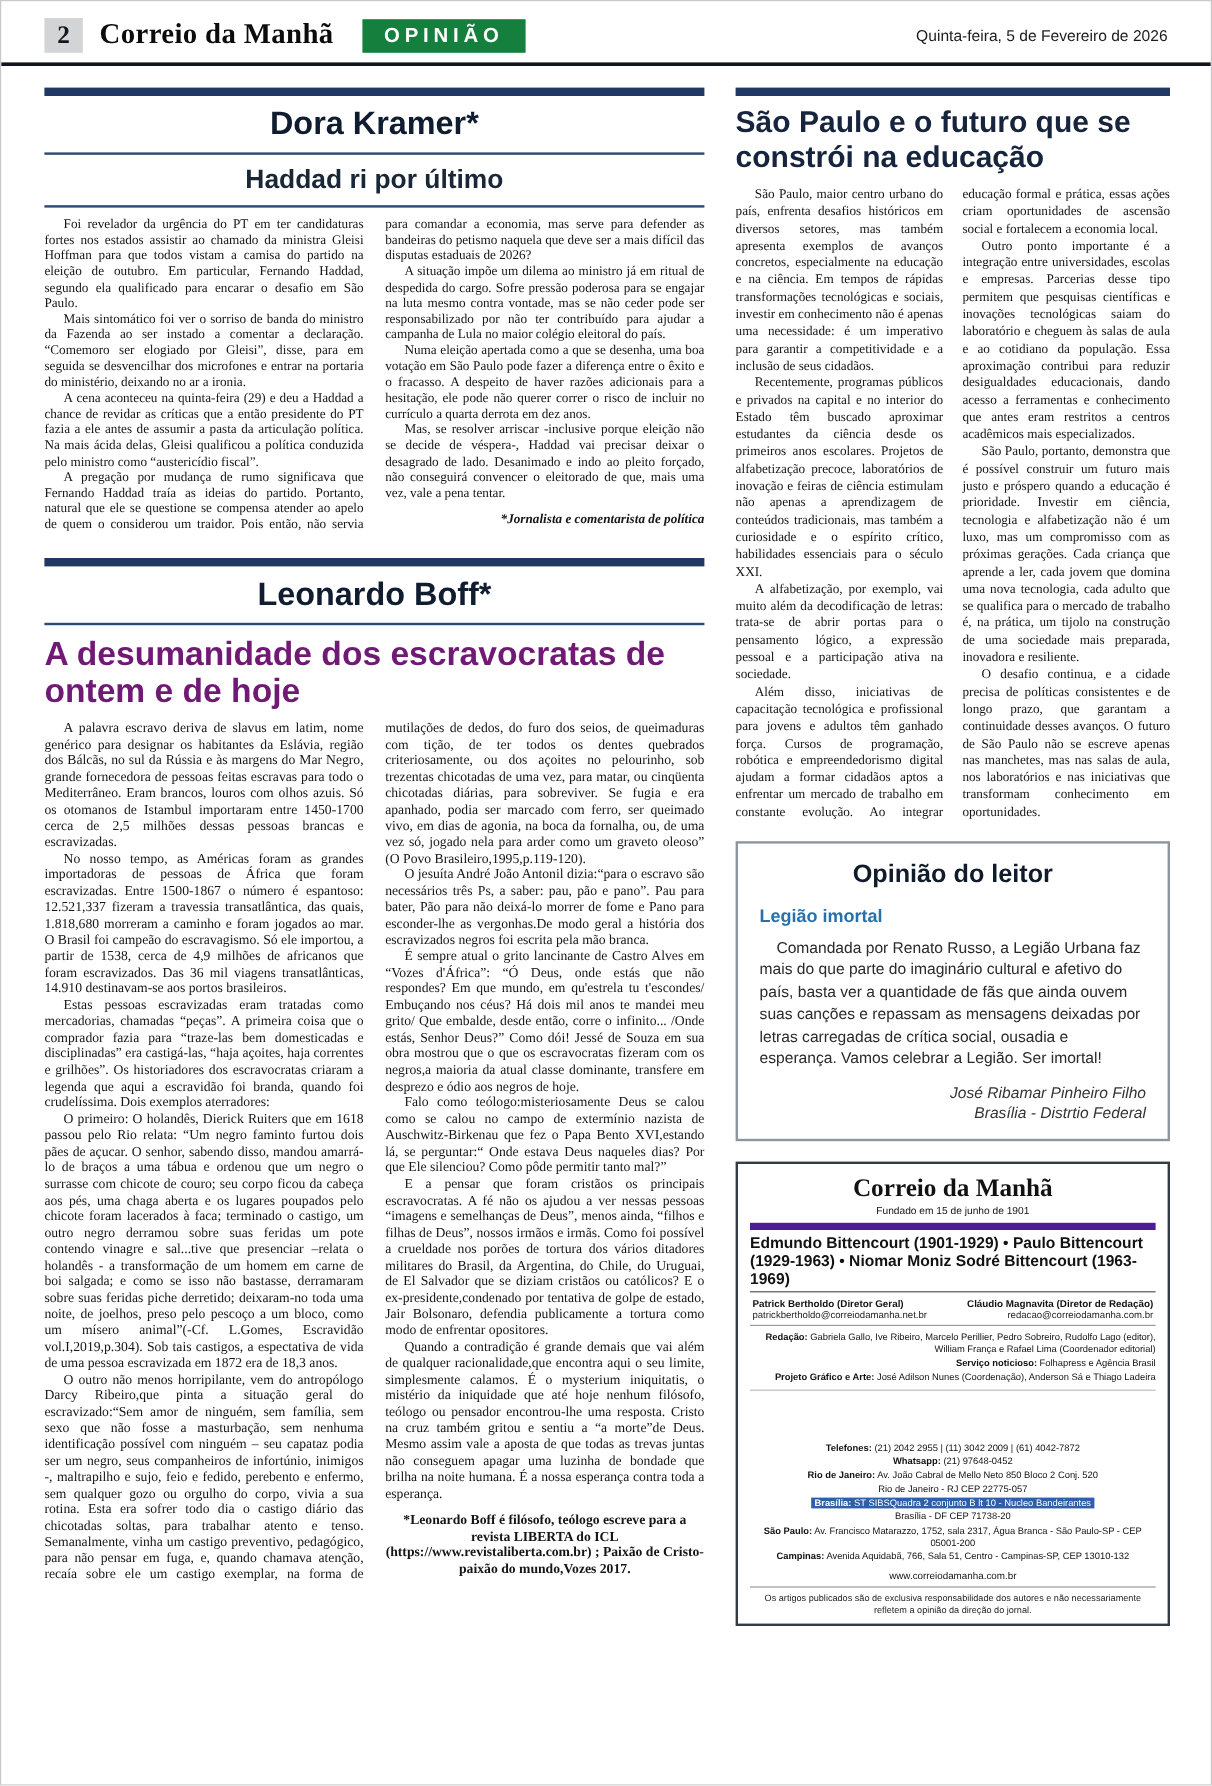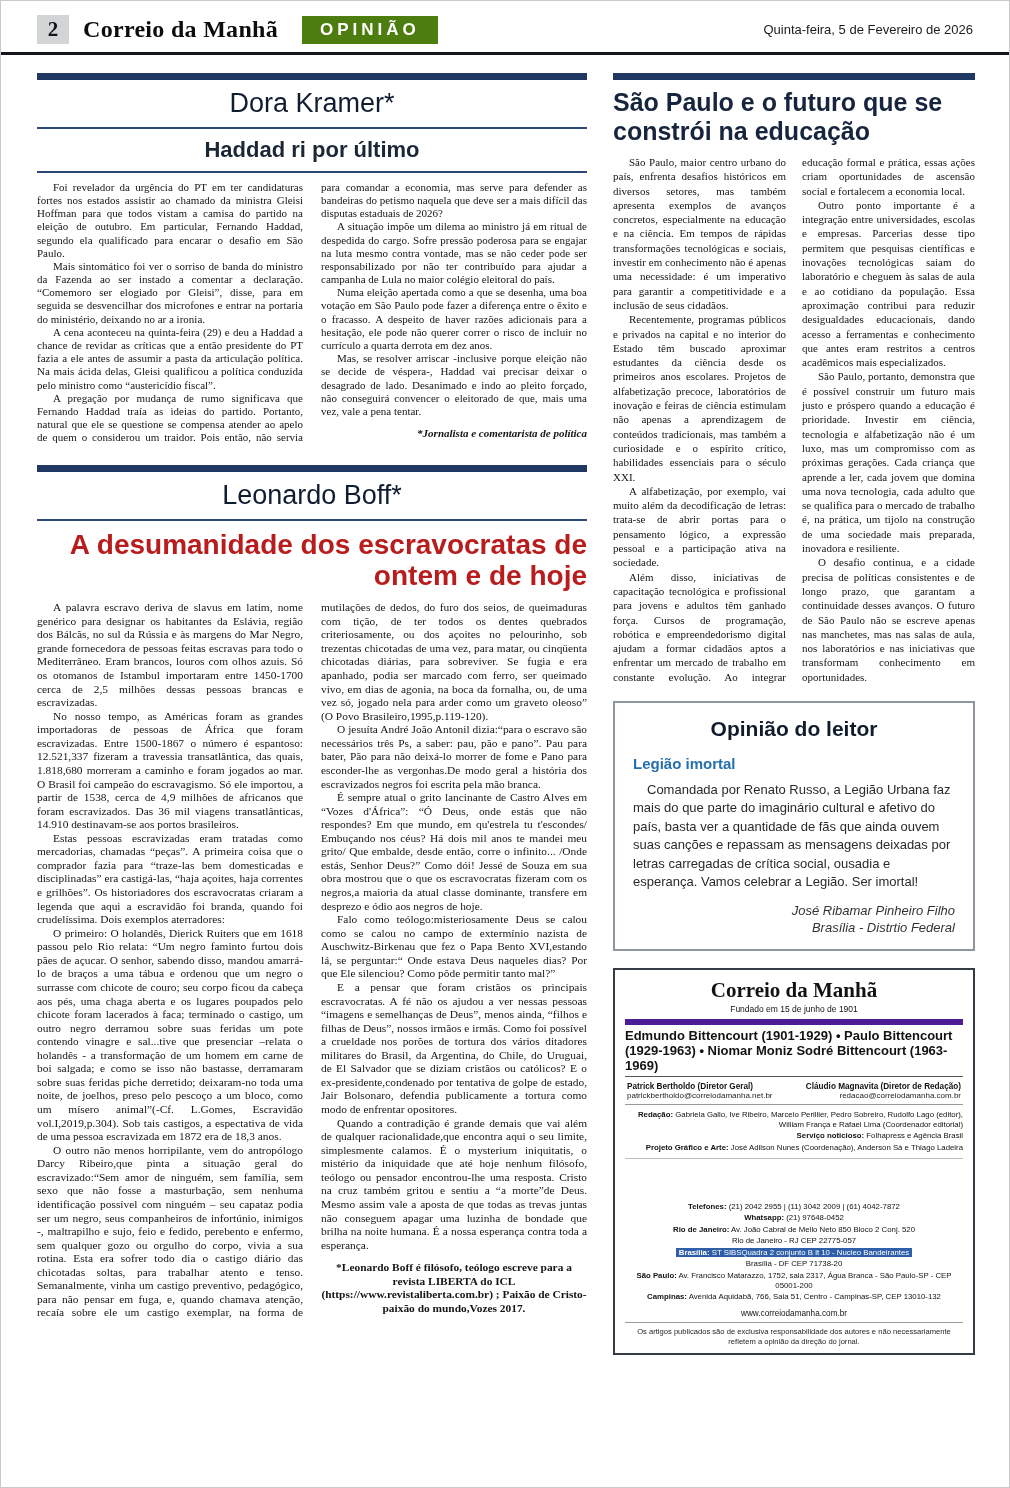--- a/index.html
+++ b/index.html
@@ -16,45 +16,45 @@
     padding:14px 36px 8px 36px; border-bottom:3px solid #12161c;
   }
   .header-left { display:flex; align-items:center; gap:14px; }
   .page-number {
     background:#d2d4d6; color:#11161d; width:32px; height:29px;
     display:flex; align-items:center; justify-content:center;
     font-family:"Liberation Serif", serif; font-weight:bold; font-size:21px;
   }
   .masthead-title { font-family:"Liberation Serif", serif; font-weight:bold; font-size:24px; color:#0c0c0c; letter-spacing:.3px; }
   .section-badge {
-    background:#4d7c0f; color:#fff; font-family:"Liberation Sans", sans-serif;
+    background:#15803d; color:#fff; font-family:"Liberation Sans", sans-serif;
     font-weight:bold; font-size:17px; letter-spacing:4px; padding:4px 18px; margin-left:10px;
   }
   .header-date { font-family:"Liberation Sans", sans-serif; font-size:13px; color:#1c1c1c; }
 
   
   .content { display:flex; gap:26px; padding:18px 36px 0 36px; }
   .left-col { width:550px; flex:none; }
   .right-col { width:362px; flex:none; }
 
   .bar { height:7px; background:#1f3864; }
   .rule { height:2px; background:#2a4a75; }
 
   
   .author-name {
-    font-family:"Liberation Sans", sans-serif; font-weight:normal; font-size:27px;
+    font-family:"Liberation Sans", sans-serif; font-weight:bold; font-size:27px;
     color:#101d31; text-align:center; margin:8px 0 8px;
   }
   .headline-main {
     font-family:"Liberation Sans", sans-serif; font-weight:600; font-size:22px;
     color:#1a2737; text-align:center; margin:9px 0 9px; line-height:1.08;
   }
   .headline-boff {
     font-family:"Liberation Sans", sans-serif; font-weight:600; font-size:28px;
-    color:#b91c1c; text-align:right; margin:8px 0 10px; line-height:1.12;
+    color:#701a75; text-align:left; margin:8px 0 10px; line-height:1.12;
   }
   .body { font-size:11px; line-height:1.2; text-align:justify; hyphens:auto; color:#151515; }
   .body-a2 { font-size:11.4px; line-height:1.19; }
   .cols2 { columns:2; column-gap:18px; }
   .body p { margin:0; text-indent:16px; }
   .footnote { font-weight:bold; font-style:italic; text-indent:0 !important; margin-top:9px !important; }
   .fn-right { text-align:right; }
   .fn-center { text-align:center; font-style:normal; }
   .article-2 { margin-top:20px; }
 

